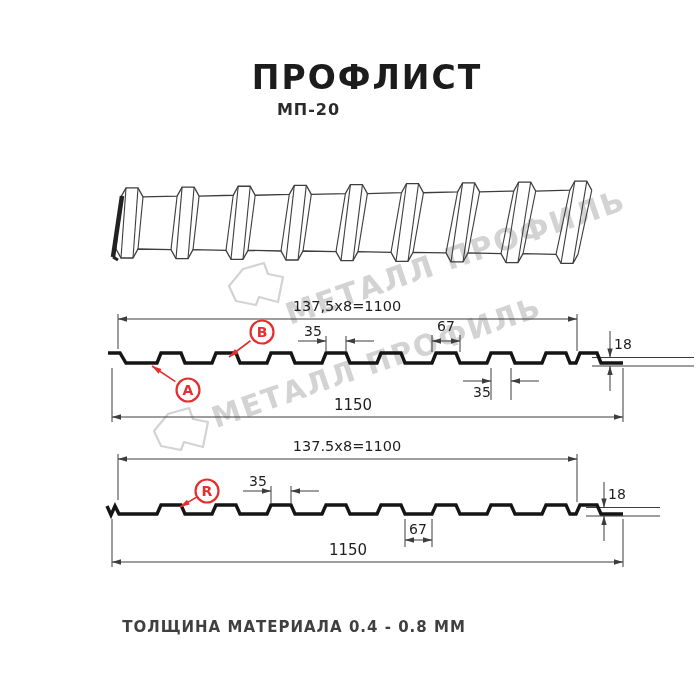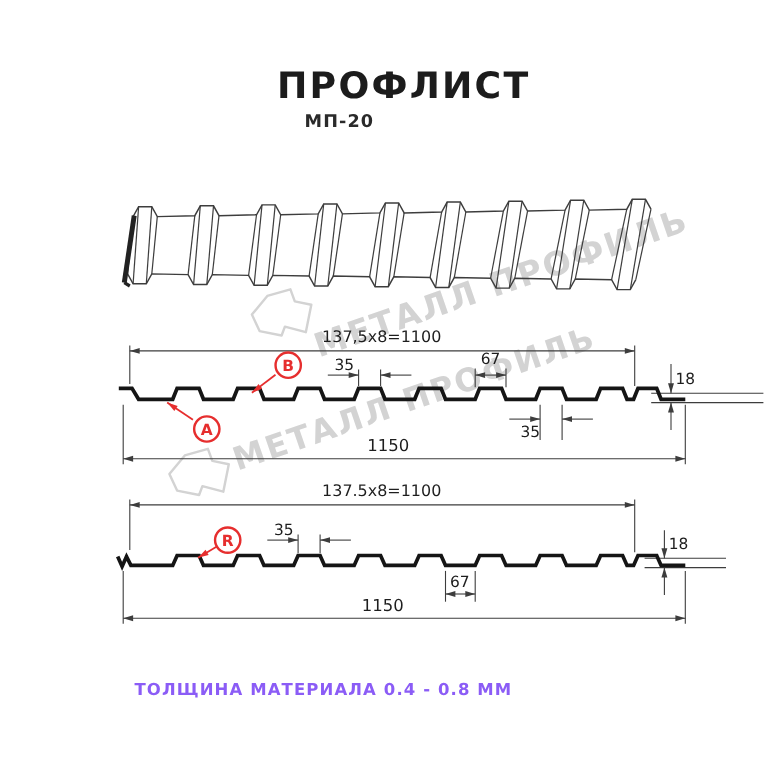--- a/index.html
+++ b/index.html
@@ -10,21 +10,21 @@
   .page-title{
     position:absolute;left:0;top:58px;width:700px;text-align:center;
     font-size:33px;font-weight:bold;letter-spacing:2px;color:#1c1c1c;margin-left:17px;
   }
   .page-subtitle{
     position:absolute;left:0;top:100px;width:617px;text-align:center;
     font-size:16px;font-weight:bold;letter-spacing:1px;color:#2a2a2a;
   }
   .footer-note{
     position:absolute;left:0;top:618px;width:588px;text-align:center;
-    font-size:15px;font-weight:600;letter-spacing:1px;color:#8b5cf6;
+    font-size:15px;font-weight:600;letter-spacing:1px;color:#404040;
   }
   #diagram{position:absolute;left:0;top:0;}
 </style>
 </head>
 <body>
 
 <div class="page-title">ПРОФЛИСТ</div>
 <div class="page-subtitle">МП-20</div>
 <svg id="diagram" width="700" height="700" viewBox="0 0 700 700">
     <g>

